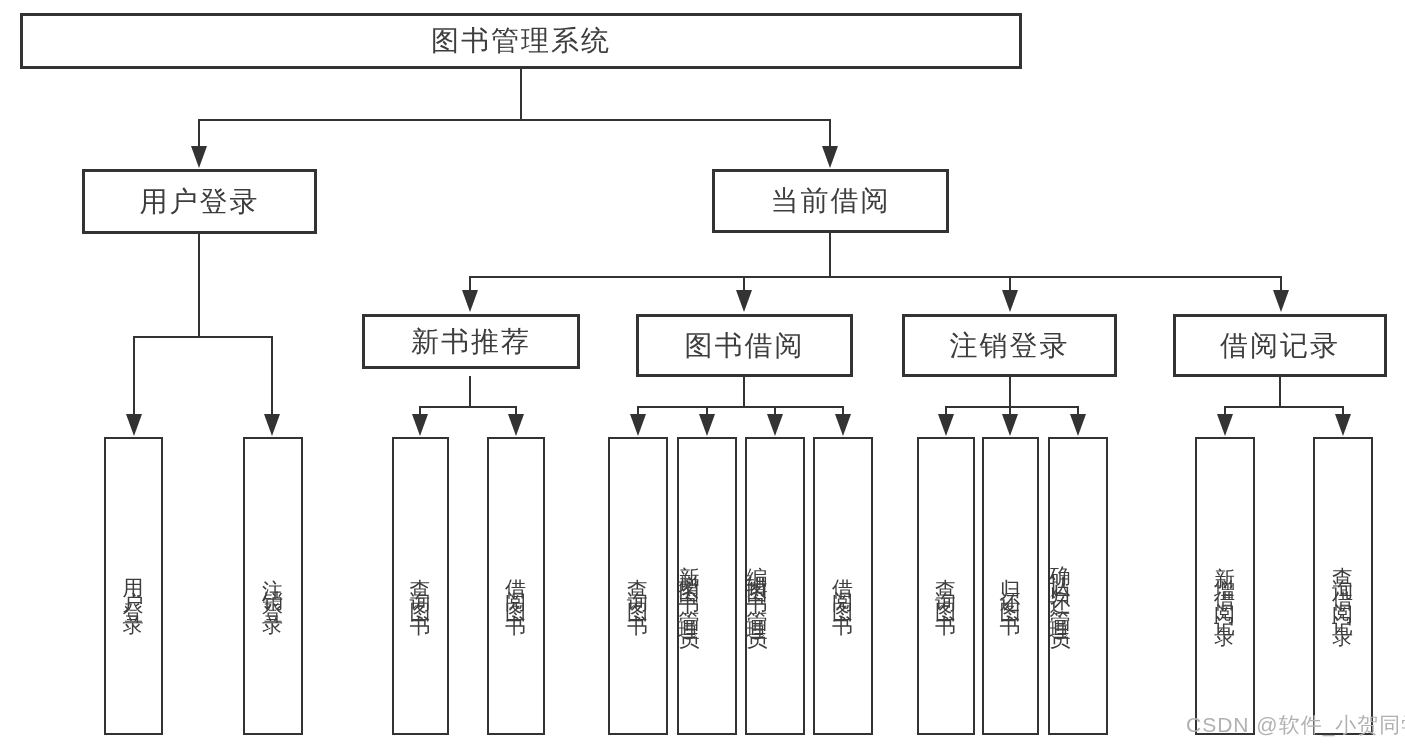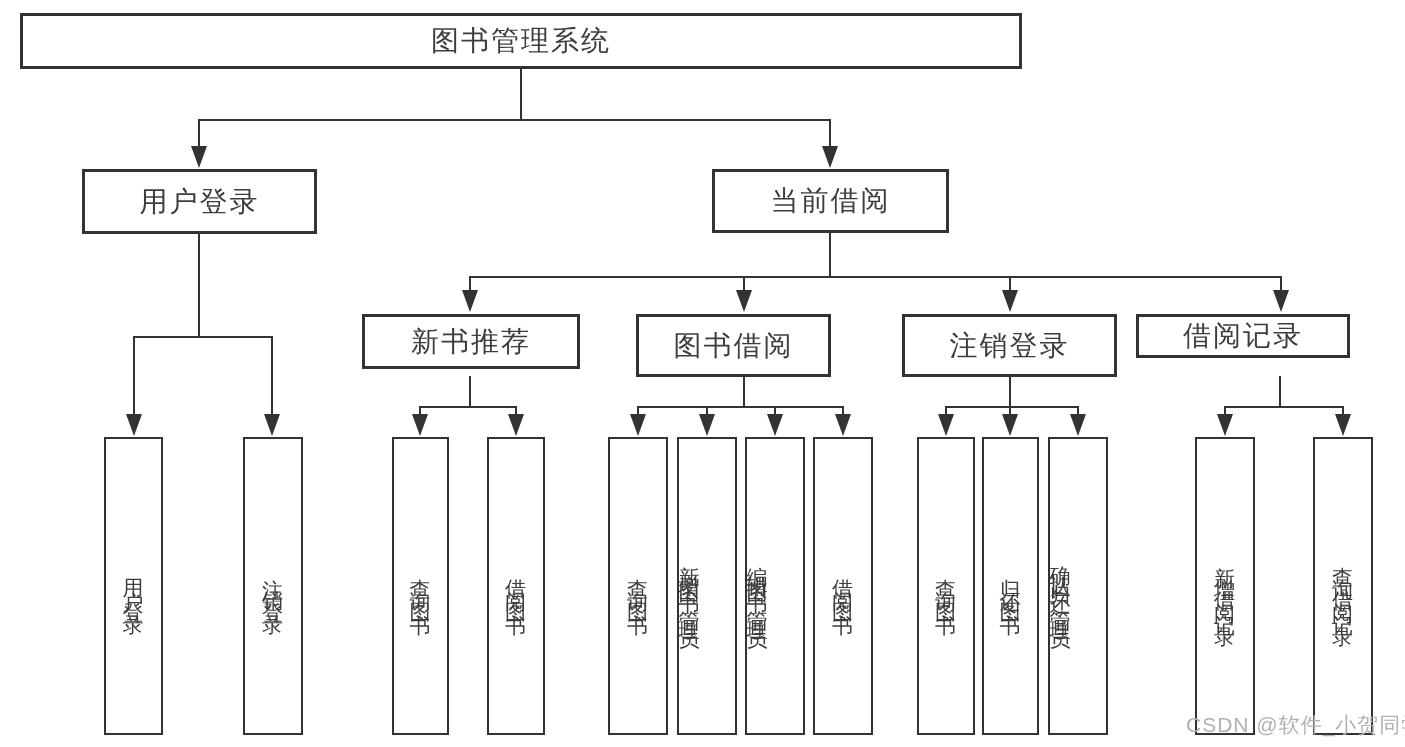--- a/index.html
+++ b/index.html
@@ -150,27 +150,27 @@
   <div class="box h-label" style="left:82px;top:169px;width:235px;height:65px">
     <span>用户登录</span>
   </div>
   <div class="box h-label" style="left:712px;top:169px;width:237px;height:64px">
     <span>当前借阅</span>
   </div>
 
   <div class="box h-label" style="left:362px;top:314px;width:218px;height:55px">
     <span>新书推荐</span>
   </div>
-  <div class="box h-label" style="left:636px;top:314px;width:195px;height:63px">
+  <div class="box h-label" style="left:636px;top:314px;width:217px;height:63px">
     <span>图书借阅</span>
   </div>
   <div class="box h-label" style="left:902px;top:314px;width:215px;height:63px">
     <span>注销登录</span>
   </div>
-  <div class="box h-label" style="left:1136px;top:314px;width:214px;height:44px">
+  <div class="box h-label" style="left:1173px;top:314px;width:214px;height:63px">
     <span>借阅记录</span>
   </div>
 
   <div class="box leaf" style="left:104px;width:59px">
     <span>用户登录</span>
   </div>
   <div class="box leaf" style="left:243px;width:60px">
     <span>注销登录</span>
   </div>
 

